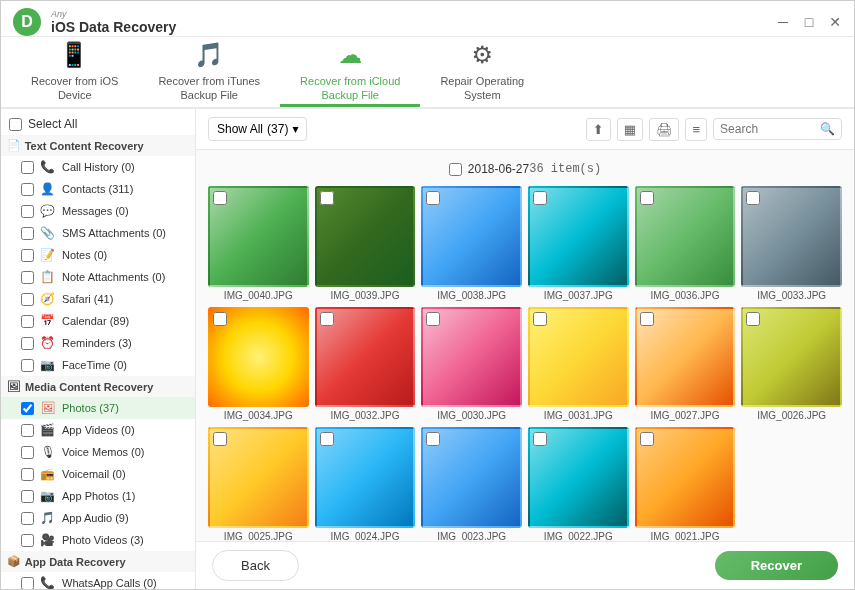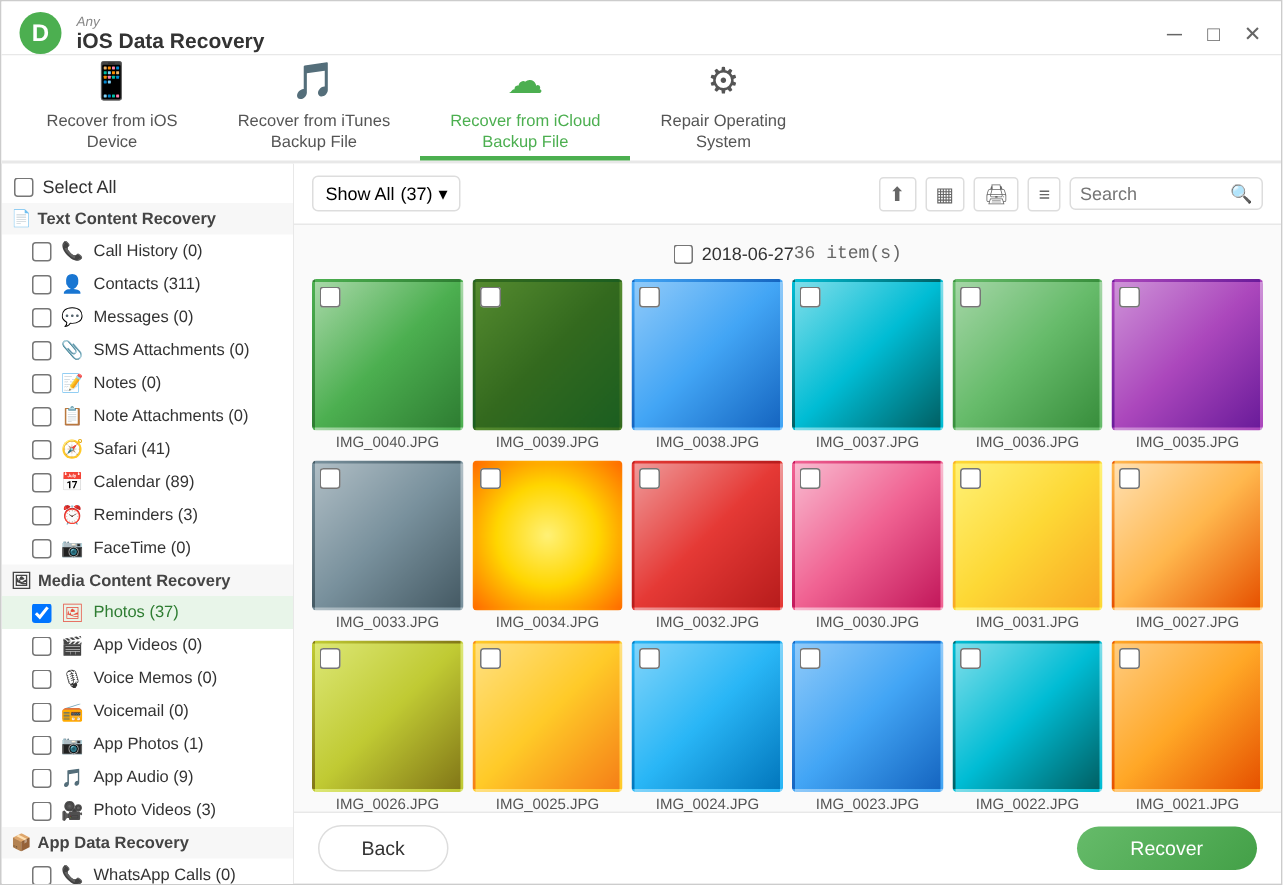--- a/index.html
+++ b/index.html
@@ -81,21 +81,21 @@
     .img-yellow { background: linear-gradient(135deg, #fff176, #fdd835, #f9a825); }
     .img-beach { background: linear-gradient(135deg, #ffe0b2, #ffb74d, #e65100); }
     .img-group { background: linear-gradient(135deg, #dce775, #c0ca33, #827717); }
     .img-golden { background: linear-gradient(135deg, #ffe082, #ffca28, #f57f17); }
     .img-blue-sky { background: linear-gradient(135deg, #81d4fa, #29b6f6, #0277bd); }
     .img-bird { background: linear-gradient(135deg, #ffcc80, #ffa726, #e65100); }
 
     
     .bottom-bar { display: flex; align-items: center; justify-content: space-between; padding: 8px 16px; background: #fff; border-top: 1px solid #e8e8e8; }
     .btn-back { padding: 7px 28px; border: 1px solid #ddd; border-radius: 20px; background: #fff; cursor: pointer; font-size: 13px; color: #333; }
-    .btn-recover { padding: 7px 36px; border: none; border-radius: 20px; background: linear-gradient(135deg, #66bb6a, #43a047); cursor: pointer; font-size: 13px; color: #fff; font-weight: normal; }
+    .btn-recover { padding: 7px 36px; border: none; border-radius: 20px; background: linear-gradient(135deg, #66bb6a, #43a047); cursor: pointer; font-size: 13px; color: #fff; font-weight: bold; }
 
     
     .logo-svg { width: 32px; height: 32px; }
   </style>
 </head>
 <body>
 
 <div class="app-container">
 
   <div class="title-bar">
@@ -341,26 +341,20 @@
     </div>
     <span class="photo-label">IMG_0037.JPG</span>
   </div>
               <div class="photo-item">
     <div class="photo-thumb img-park">
       <input type="checkbox" class="check-overlay" style="">
     </div>
     <span class="photo-label">IMG_0036.JPG</span>
   </div>
               <div class="photo-item">
-    <div class="photo-thumb img-purple-portrait">
-      <input type="checkbox" class="check-overlay" style="">
-    </div>
-    <span class="photo-label">IMG_0035.JPG</span>
-  </div>
-              <div class="photo-item">
     <div class="photo-thumb img-office">
       <input type="checkbox" class="check-overlay" style="">
     </div>
     <span class="photo-label">IMG_0033.JPG</span>
   </div>
               <div class="photo-item">
     <div class="photo-thumb img-glow">
       <input type="checkbox" class="check-overlay" style="">
     </div>
     <span class="photo-label">IMG_0034.JPG</span>

